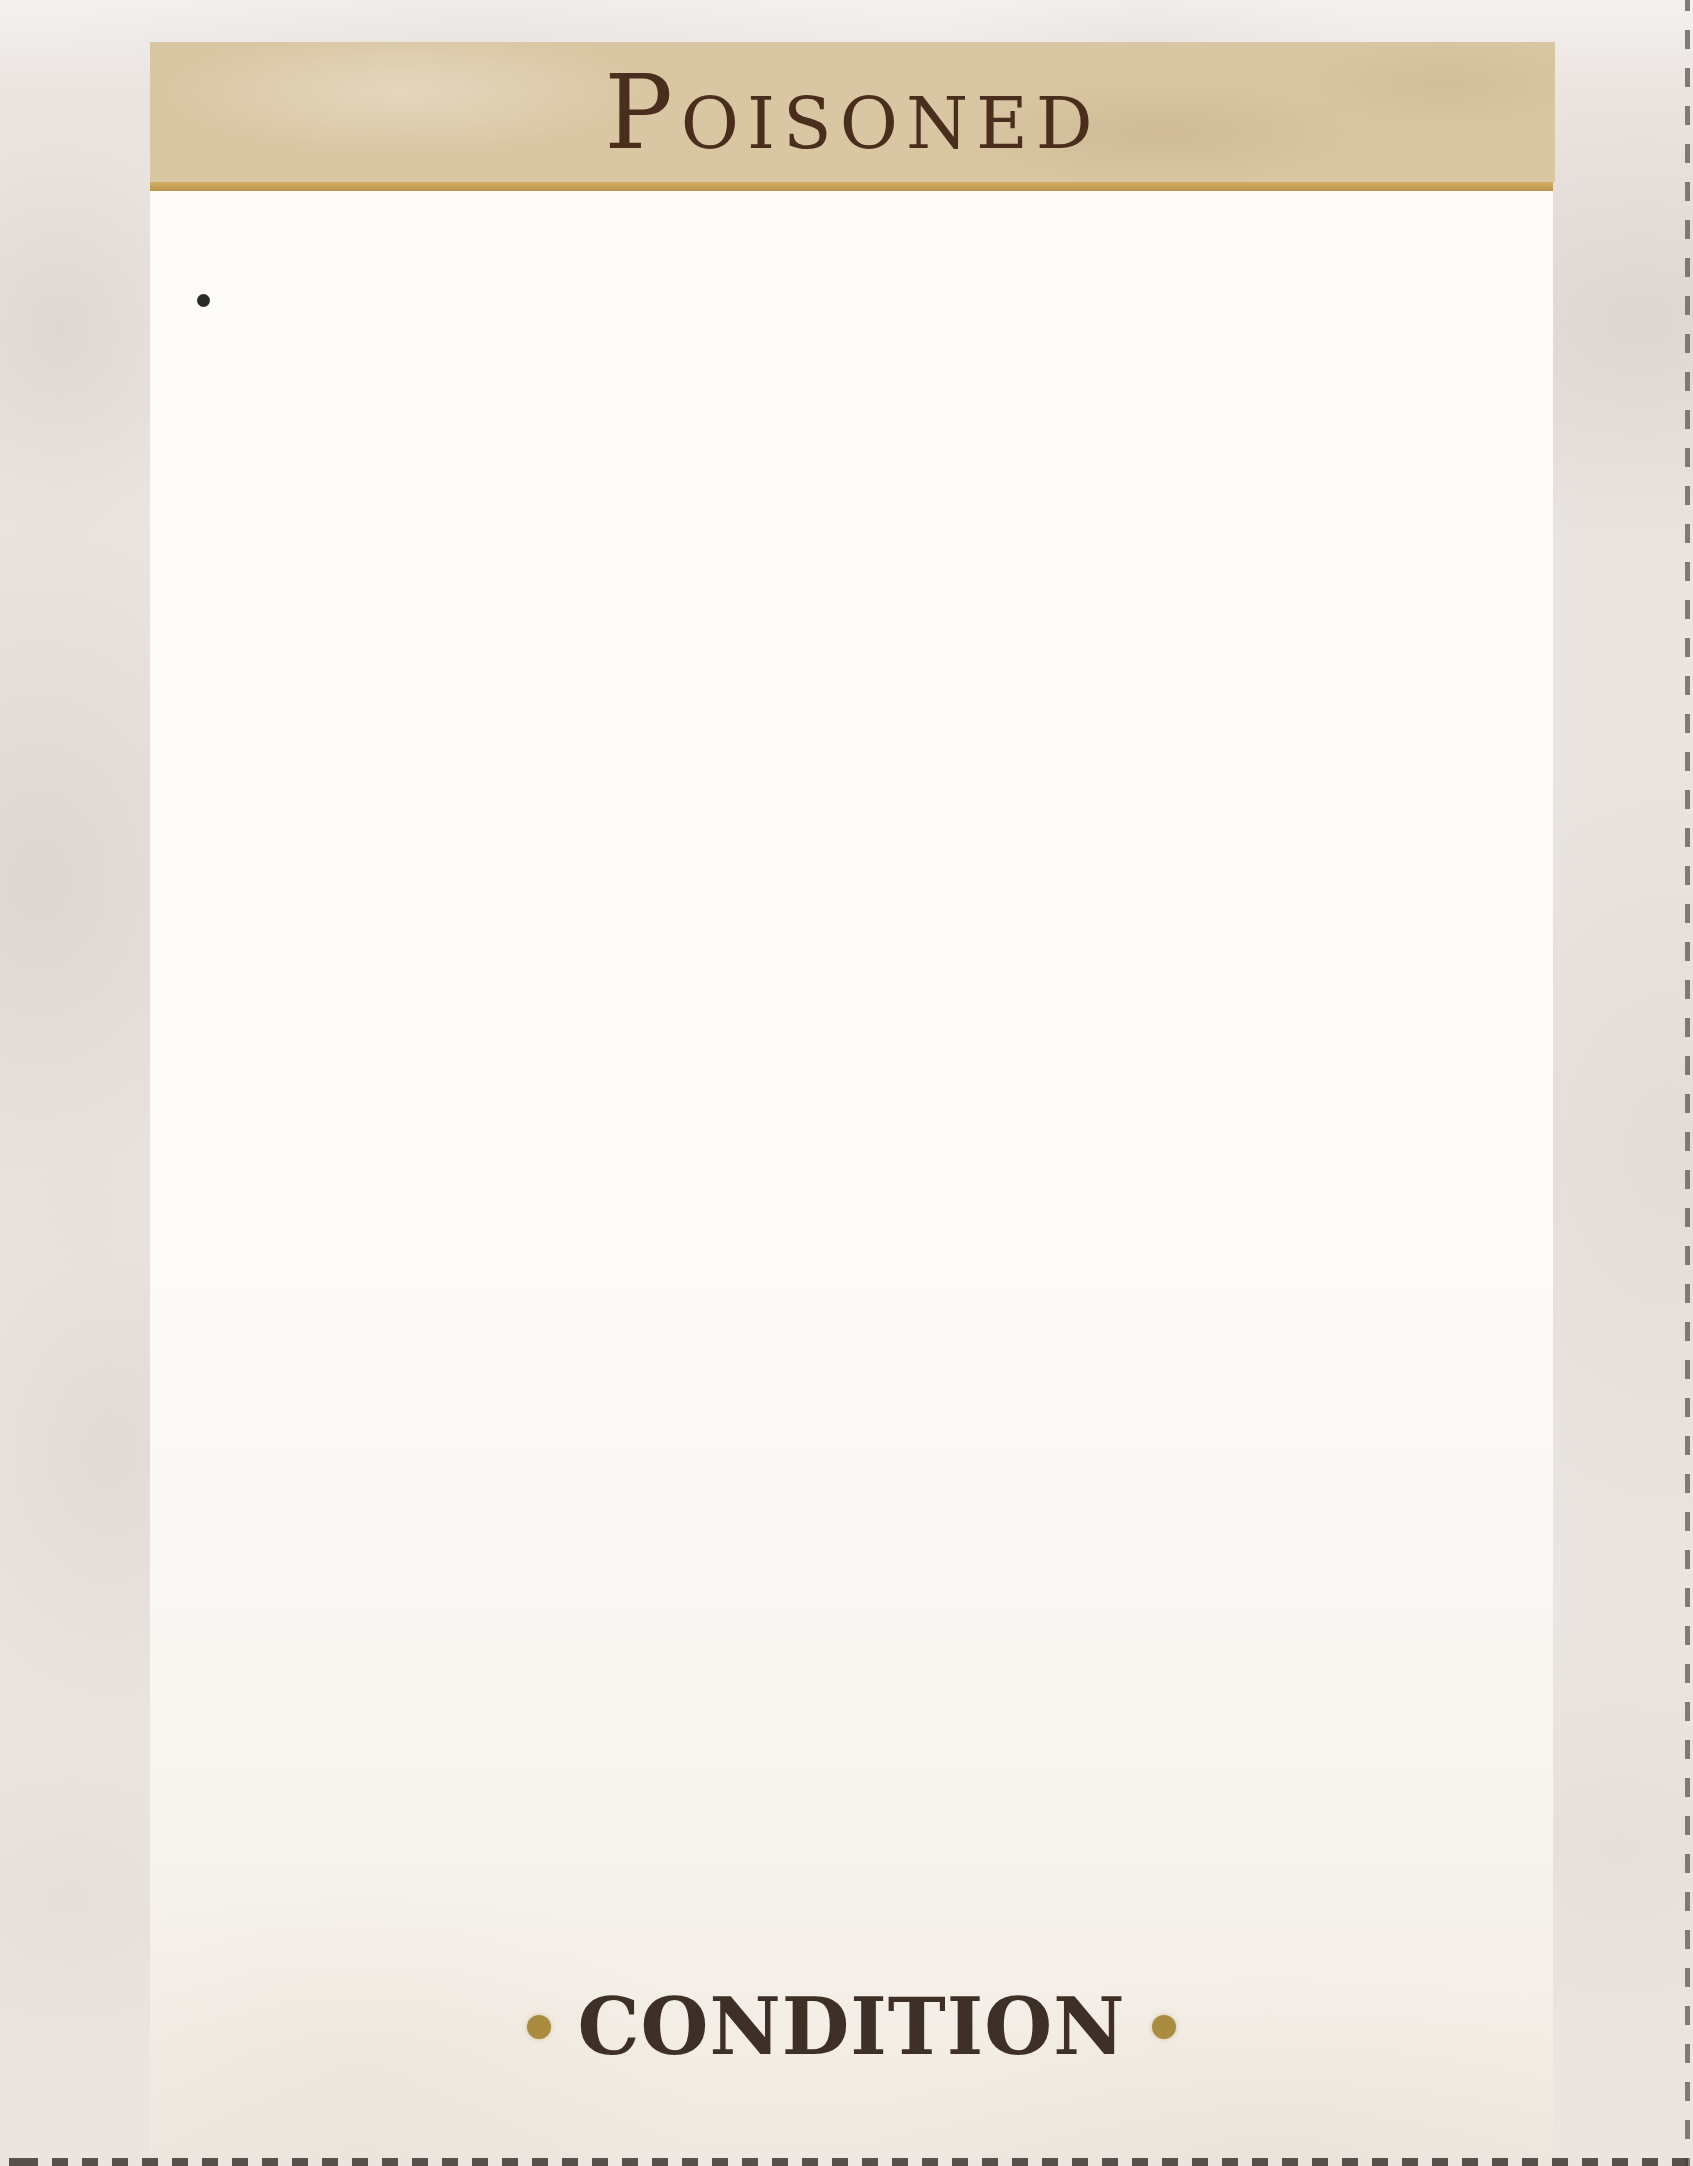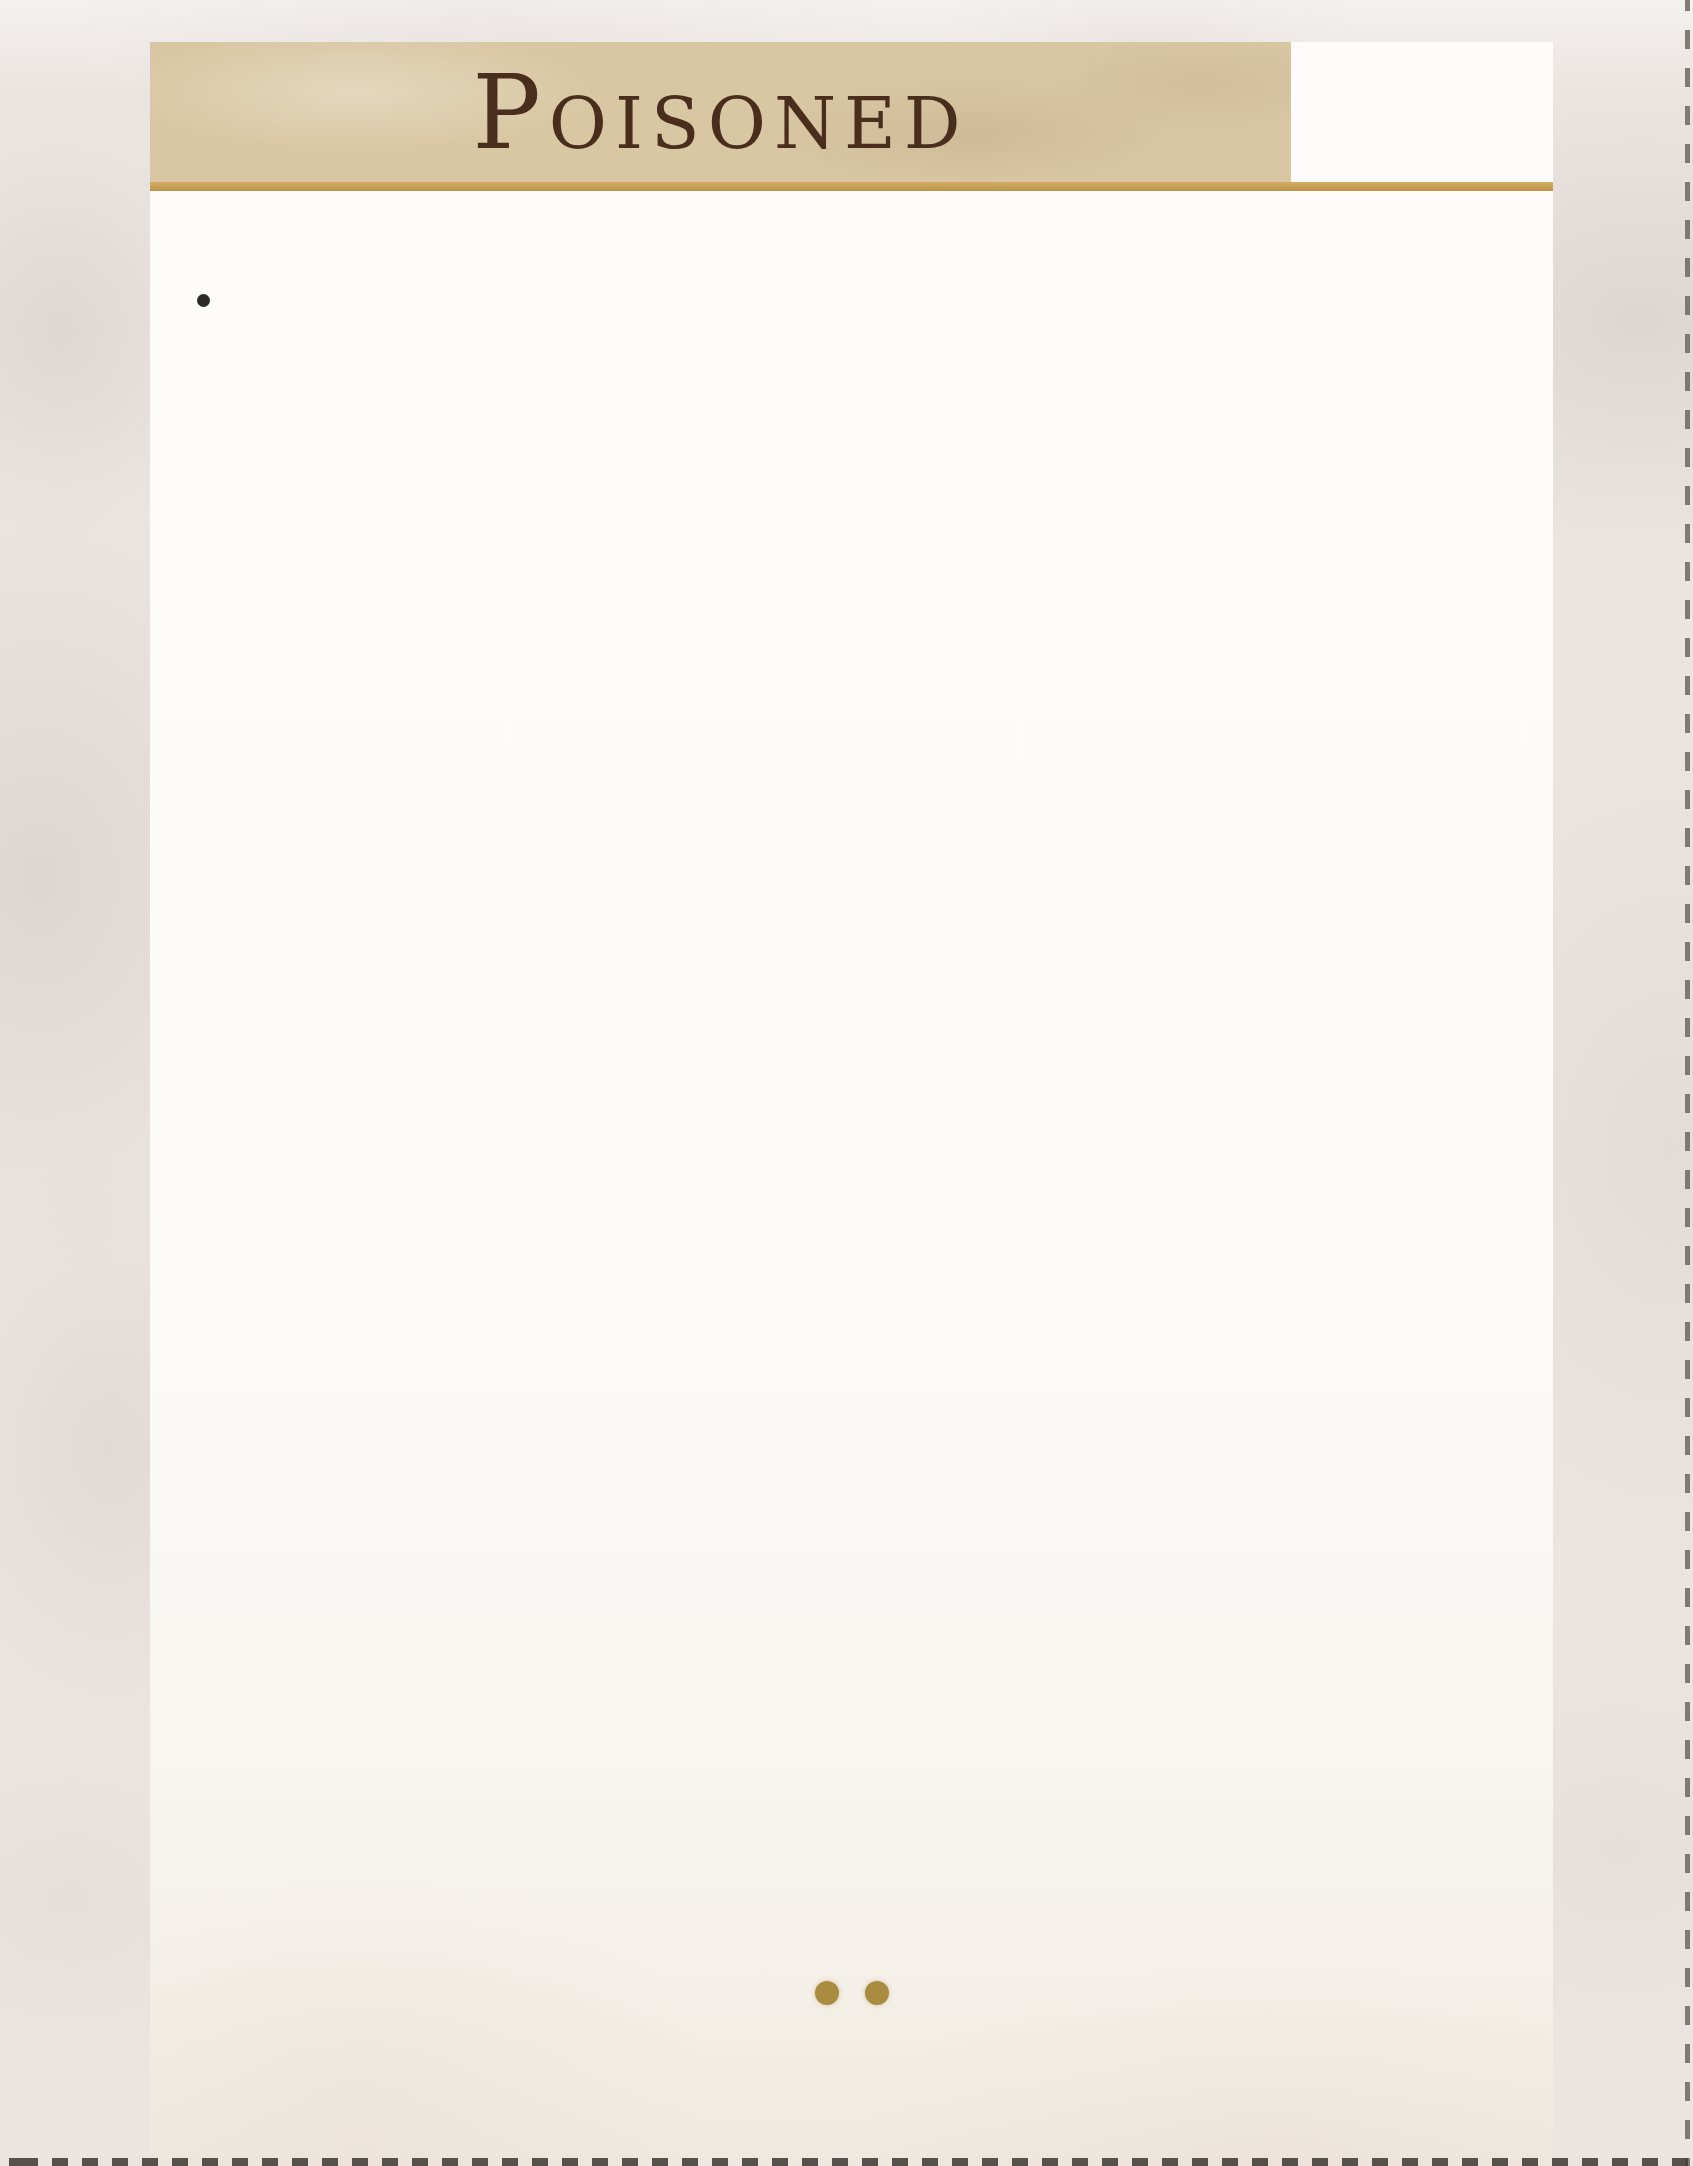--- a/index.html
+++ b/index.html
@@ -36,21 +36,21 @@
     width: 1403px; height: 2124px;
     background-image:
       radial-gradient(500px 300px at 15% 96%, rgba(205,188,176,0.12), transparent 70%),
       radial-gradient(600px 260px at 80% 99%, rgba(205,188,176,0.10), transparent 70%),
       linear-gradient(180deg, #fdfcfa 0%, #fcfbf8 58%, #f8f5f0 82%, #f2ece4 96%, #efe8e0 100%);
   }
 
   .band {
     position: absolute;
     left: 0; top: 0;
-    width: 1141px; height: 140px;
+    width: 1405px; height: 140px;
     background-image:
       radial-gradient(340px 90px at 18% 35%, rgba(255,255,255,0.30), transparent 72%),
       radial-gradient(300px 80px at 72% 65%, rgba(143,118,80,0.14), transparent 70%),
       radial-gradient(220px 70px at 92% 30%, rgba(143,118,80,0.10), transparent 70%);
     background-color: var(--band-background, #d9c6a2);
     display: flex;
     align-items: center;
     justify-content: center;
   }
 
@@ -154,20 +154,21 @@
 
     <div class="gold-rule"></div>
 
     <span class="bullet"></span>
 
     <div class="body">
     </div>
 
     <div class="footer">
       <span class="gold-dot"></span>
+      <span class="footer-label">CONDITION</span>
       <span class="gold-dot"></span>
     </div>
 
   </div>
 
   <div class="perforation-right"></div>
 
   <div class="bottom-marks"></div>
 
 </div>

